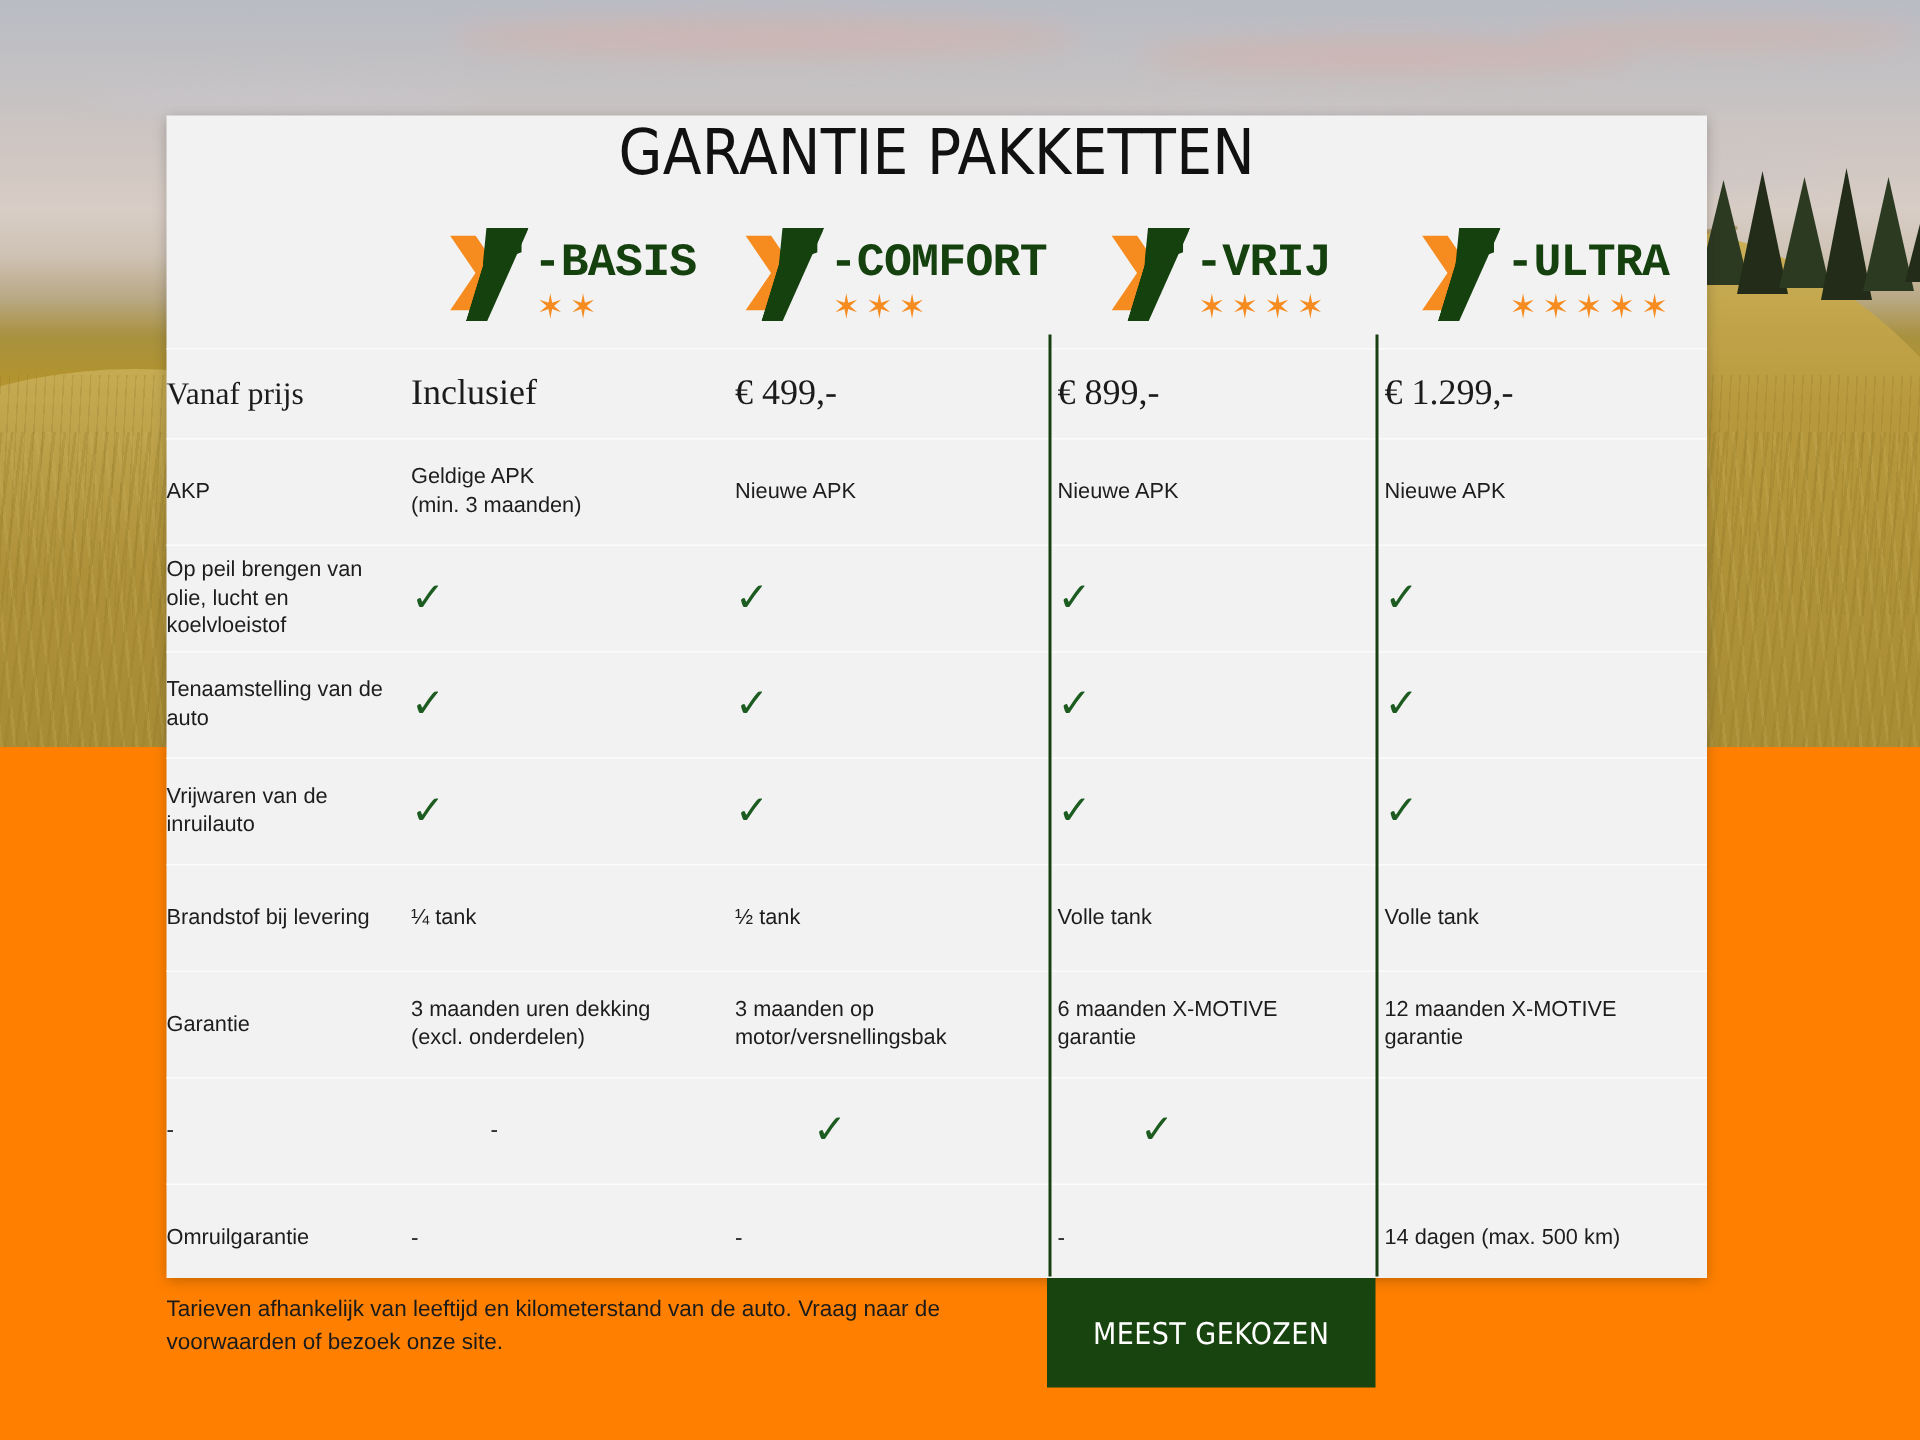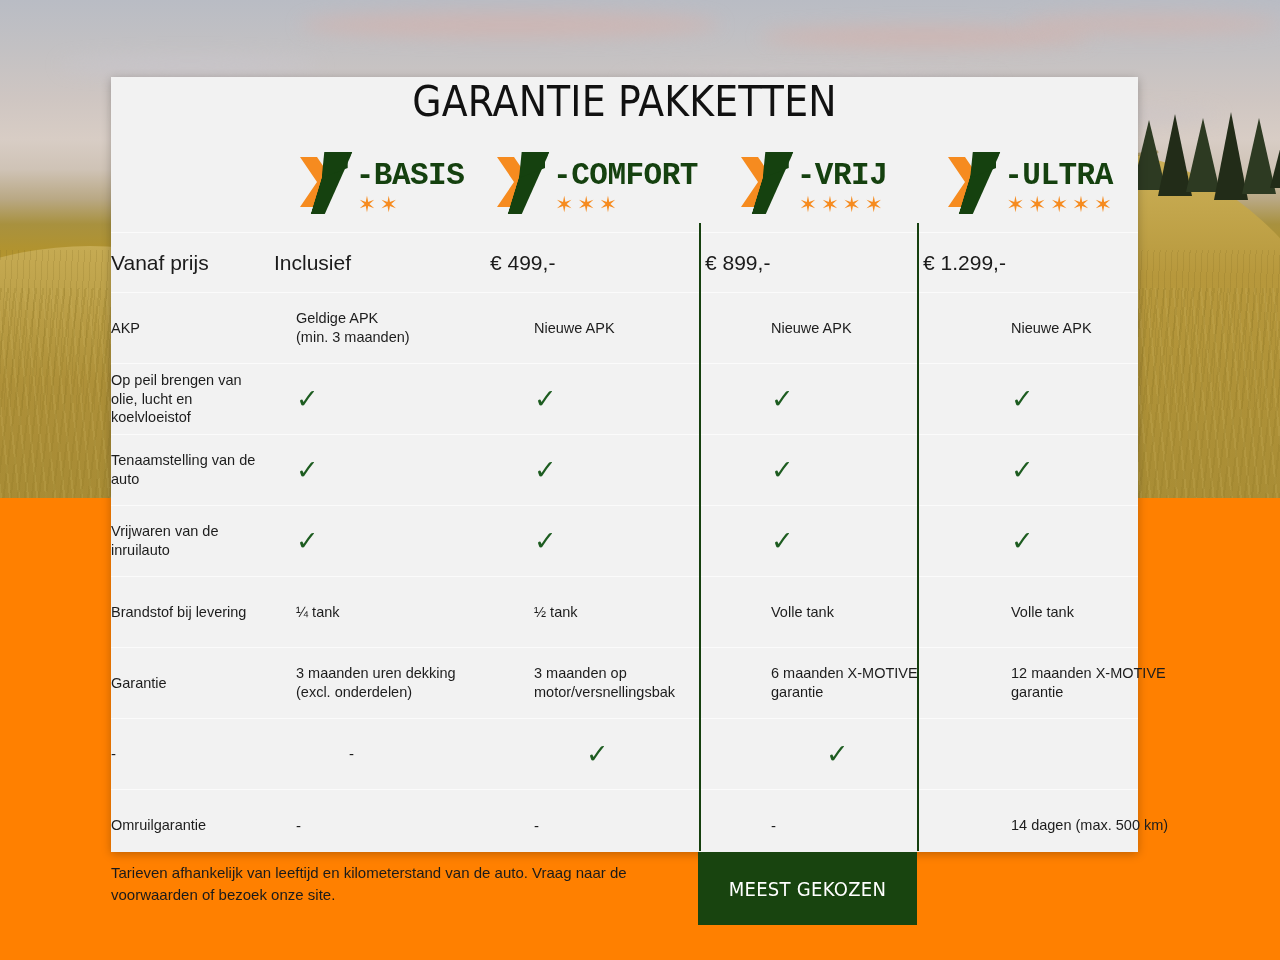--- a/index.html
+++ b/index.html
@@ -191,25 +191,25 @@
 
   
   #table { position: relative; }
   .trow {
     display: flex;
     align-items: center;
     border-top: 1px solid #fbfbfb;
     position: relative;
   }
   .trow .cell { padding: 0 8px 0 0; }
-  .trow.price { height: 60px; }
-  .trow.price .cell { font-size: 21px; color: #1b1b1b; }
+  .trow.price { height: 60px; font-family: Liberation Serif, serif; }
+  .trow.price .cell { font-size: 24px; color: #1b1b1b; }
   .trow.price .c-label { font-size: 21px; }
 
-  .trow.r { height: 71px; gap: 22px; }
+  .trow.r { height: 71px; }
   .trow.r .cell { font-size: 14.5px; color: #1d1d1d; line-height: 1.28; }
   .trow.r .c-label { font-size: 14.5px; color: #1d1d1d; line-height: 1.28; }
 
   .check {
     color: #1d5c20;
     font-size: 27px;
     line-height: 1;
     font-weight: 400;
   }
   .dash { color: #1d1d1d; font-size: 15px; }

